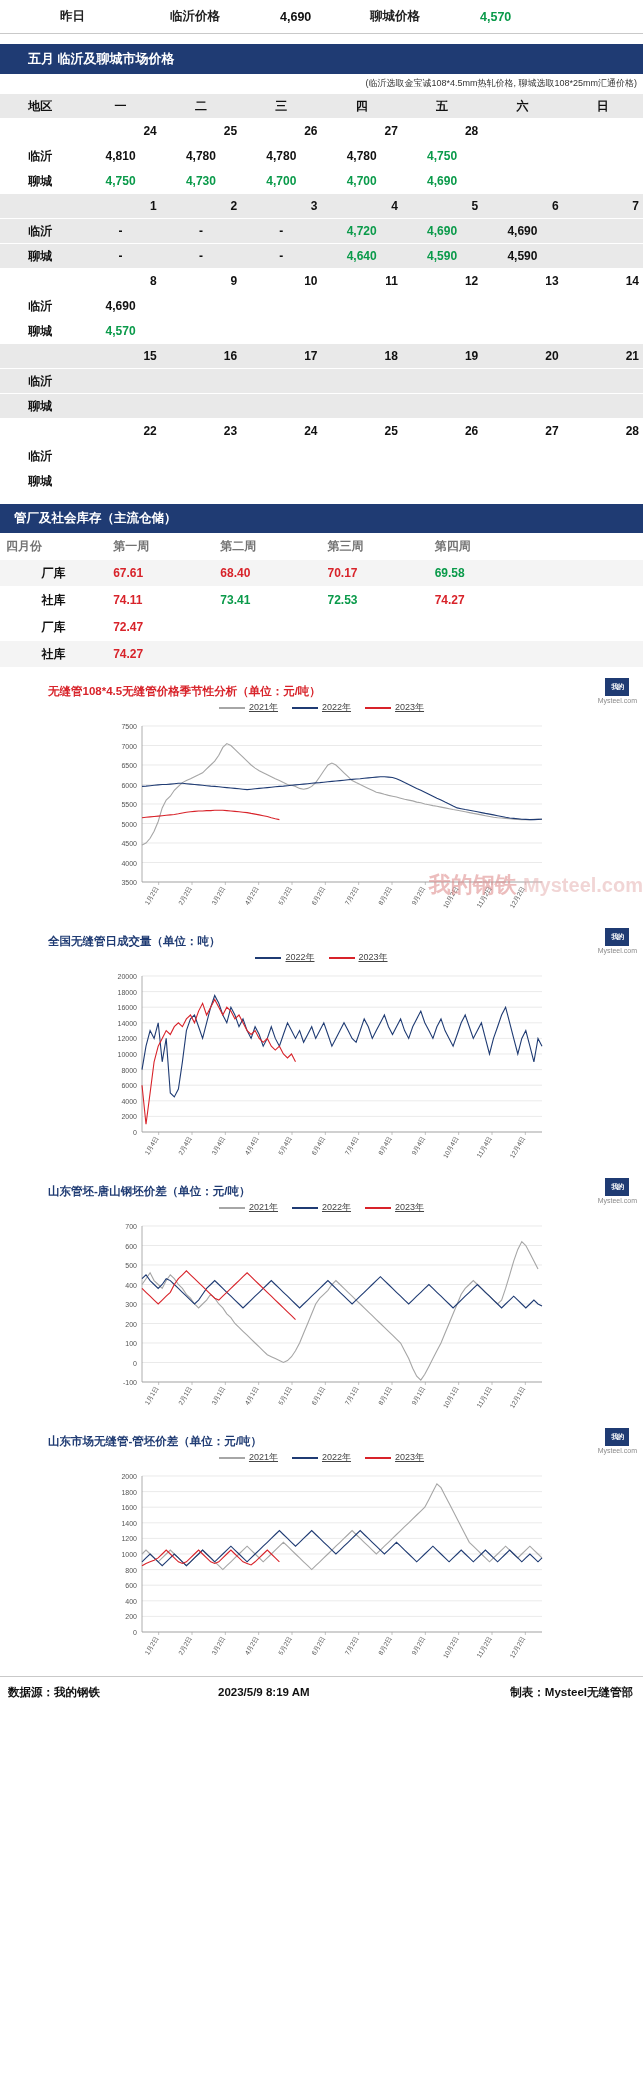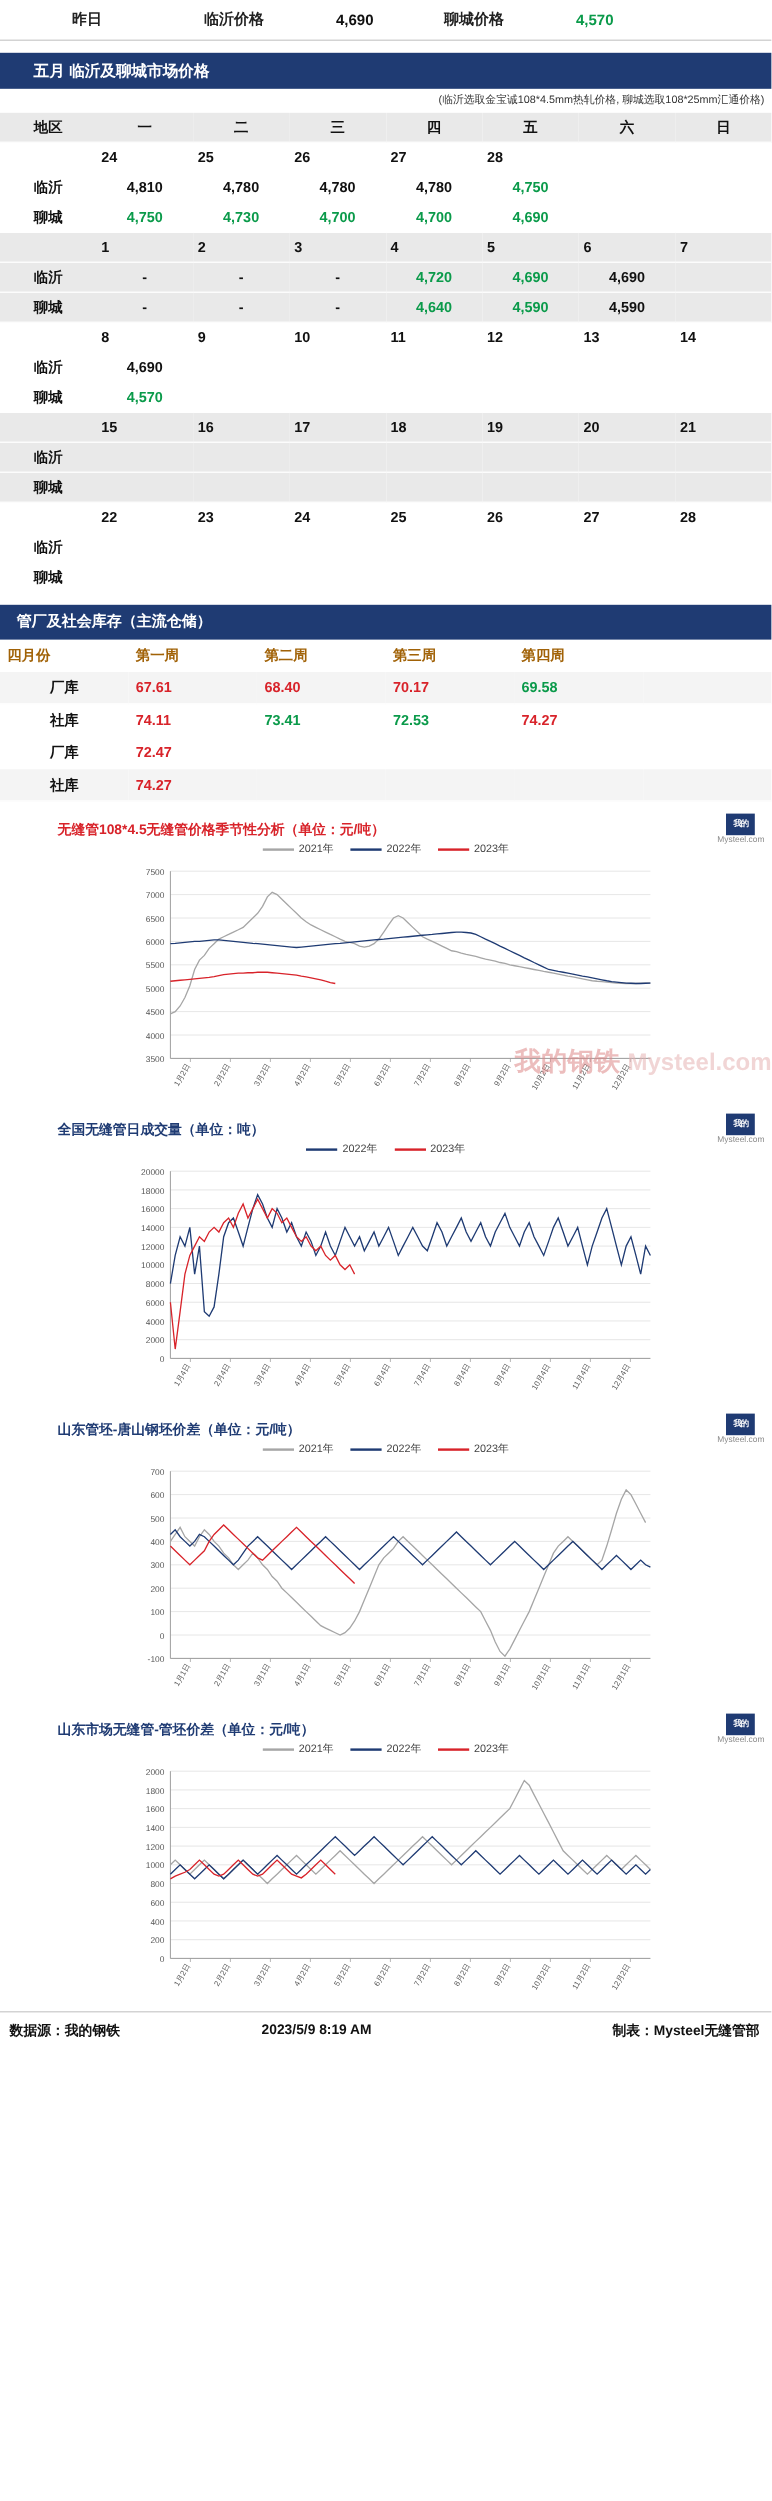--- a/index.html
+++ b/index.html
@@ -37,51 +37,51 @@
   }
 
   
   table.cal{border-collapse:collapse;width:643px;table-layout:fixed;}
   table.cal td,table.cal th{
     border-bottom:1px solid #ffffff;
     padding:3px 4px;font-size:12px;height:18px;
   }
   .cal .hdr{background:#e9e9e9;font-weight:bold;text-align:center;color:#111;}
   .cal .hdr.first{text-align:center;}
-  .cal .daynum{text-align:left;font-weight:bold;color:#111;background:#fff;}
+  .cal .daynum{text-align:right;font-weight:bold;color:#111;background:#fff;}
   .cal .rowlbl{text-align:center;font-weight:bold;color:#111;width:70px;}
   .cal .price{text-align:center;font-weight:bold;color:#0a9a4a;}
   .cal .price.dark{color:#111;}
   .cal .price.dash{color:#111;}
   .cal tr.shade td{background:#e9e9e9;}
   .cal tr.plain td{background:#ffffff;}
 
   
   table.inv{border-collapse:collapse;width:643px;table-layout:fixed;margin-top:0;}
   table.inv td{
     padding:4px 6px;font-size:12px;border-bottom:1px solid #fff;height:18px;
   }
-  .inv .hcell{background:#e9e9e9;font-weight:bold;color:#a16207;}
+  .inv .hcell{background:#e9e9e9;font-weight:bold;color:#737373;}
   .inv .lcell{background:#f4f4f4;font-weight:bold;color:#111;text-align:center;width:70px;}
   .inv .v{font-weight:bold;}
   .inv .v.red{color:#d8232a;}
   .inv .v.green{color:#0a9a4a;}
   .inv tr.alt td{background:#f4f4f4;}
   .inv tr.wht td{background:#ffffff;}
 
   
   .chart-block{position:relative;margin-top:4px;padding:6px 0 2px 0;}
   .chart-title{
     font-size:11.5px;font-weight:bold;margin:6px 0 2px 48px;
   }
   .chart-title.blue{color:#1f3b73;}
   .chart-title.red{color:#d8232a;}
   .legend{
     display:flex;justify-content:center;align-items:center;gap:14px;
-    font-size:9px;color:#444;margin:2px 0 2px 0;
+    font-size:9px;color:#444;margin:2px 0 2px 0;text-decoration:underline;
   }
   .legend .item{display:flex;align-items:center;gap:4px;}
   .legend .swatch{display:inline-block;width:26px;height:2px;}
   svg.plot{display:block;margin:0 auto;}
   .wm{
     position:absolute;right:6px;font-size:7px;color:#8a8a8a;text-align:center;
   }
   .wm .logo{
     display:block;width:24px;height:18px;background:#1f3b73;margin:0 auto 1px auto;
     color:#fff;font-size:7px;line-height:18px;font-weight:bold;letter-spacing:-1px;

